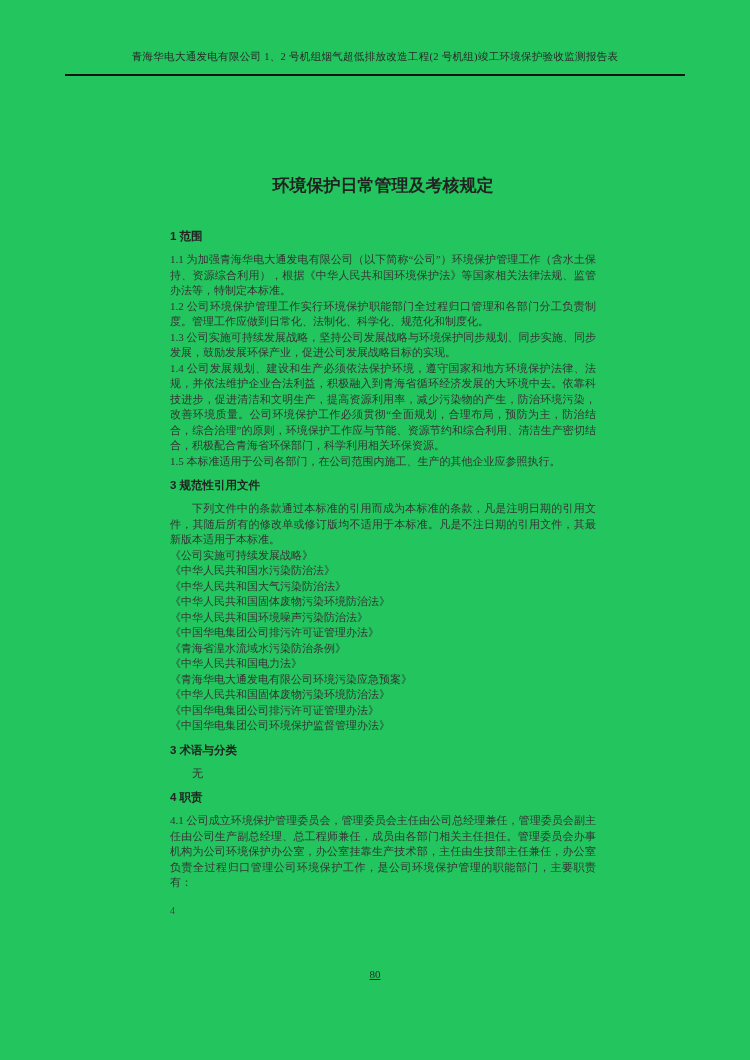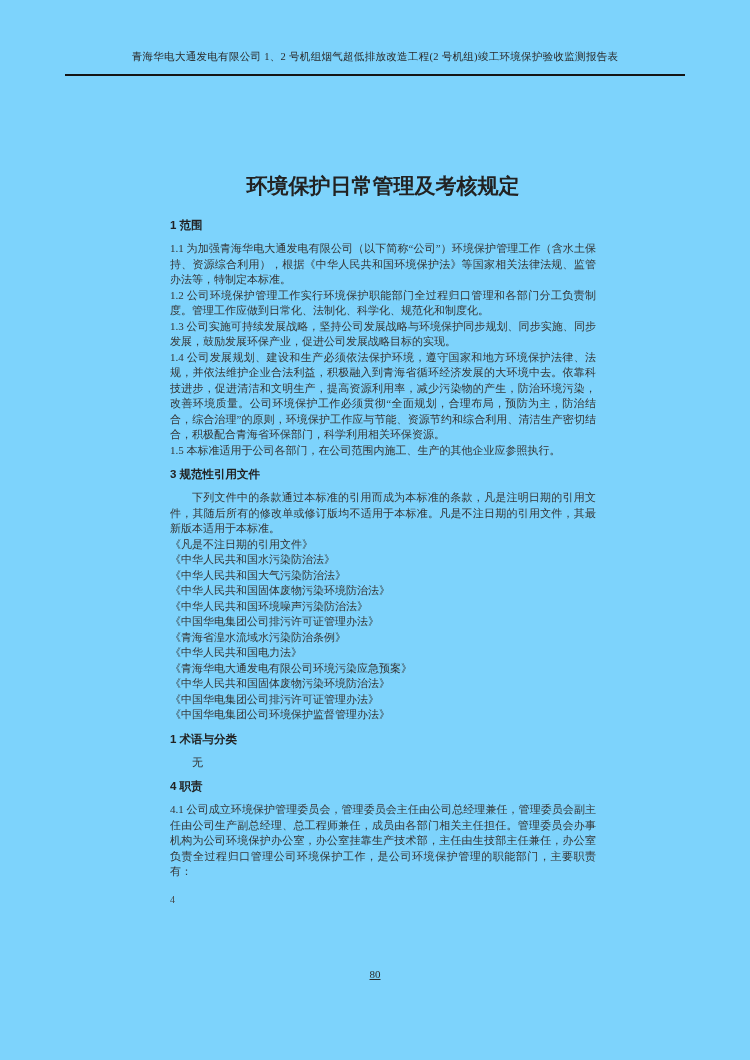--- a/index.html
+++ b/index.html
@@ -1,21 +1,21 @@
 <!DOCTYPE html>
 <html><head>
 <meta charset="utf-8">
 <style>
   * { margin: 0; padding: 0; box-sizing: border-box; }
   html, body { background: #ffffff; }
   .page {
     position: relative;
     width: 750px;
     height: 1060px;
-    background: #7dd3fc;
+    background: #22c55e;
     overflow: hidden;
     font-family: "Liberation Serif", "DejaVu Serif", serif;
     color: #2e2e2e;
   }
   .report-header {
     position: absolute;
     top: 50px;
     left: 0;
     width: 100%;
   }
@@ -38,24 +38,24 @@
     left: 170px;
     width: 426px;
     font-size: 11px;
     line-height: 15.5px;
     color: #353535;
   }
   .doc-title {
     text-align: center;
     font-family: "Liberation Sans", "DejaVu Sans", sans-serif;
     font-weight: bold;
-    font-size: 21px;
+    font-size: 17px;
     line-height: 20px;
     color: #222222;
-    margin-bottom: 22px;
+    margin-bottom: 33px;
   }
   .sec-heading {
     font-family: "Liberation Sans", "DejaVu Sans", sans-serif;
     font-weight: bold;
     font-size: 11.5px;
     line-height: 15px;
     color: #222222;
     margin-top: 9px;
     margin-bottom: 8px;
   }
@@ -99,34 +99,34 @@
 
     <div class="sec-heading first">1 范围</div>
     <p class="para">1.1 为加强青海华电大通发电有限公司（以下简称“公司”）环境保护管理工作（含水土保持、资源综合利用），根据《中华人民共和国环境保护法》等国家相关法律法规、监管办法等，特制定本标准。</p>
     <p class="para">1.2 公司环境保护管理工作实行环境保护职能部门全过程归口管理和各部门分工负责制度。管理工作应做到日常化、法制化、科学化、规范化和制度化。</p>
     <p class="para">1.3 公司实施可持续发展战略，坚持公司发展战略与环境保护同步规划、同步实施、同步发展，鼓励发展环保产业，促进公司发展战略目标的实现。</p>
     <p class="para">1.4 公司发展规划、建设和生产必须依法保护环境，遵守国家和地方环境保护法律、法规，并依法维护企业合法利益，积极融入到青海省循环经济发展的大环境中去。依靠科技进步，促进清洁和文明生产，提高资源利用率，减少污染物的产生，防治环境污染，改善环境质量。公司环境保护工作必须贯彻“全面规划，合理布局，预防为主，防治结合，综合治理”的原则，环境保护工作应与节能、资源节约和综合利用、清洁生产密切结合，积极配合青海省环保部门，科学利用相关环保资源。</p>
     <p class="para">1.5 本标准适用于公司各部门，在公司范围内施工、生产的其他企业应参照执行。</p>
 
     <div class="sec-heading">3 规范性引用文件</div>
     <p class="para para-indent">下列文件中的条款通过本标准的引用而成为本标准的条款，凡是注明日期的引用文件，其随后所有的修改单或修订版均不适用于本标准。凡是不注日期的引用文件，其最新版本适用于本标准。</p>
-    <div class="ref-line">《凡是不注日期的引用文件》</div>
+    <div class="ref-line">《公司实施可持续发展战略》</div>
     <div class="ref-line">《中华人民共和国水污染防治法》</div>
     <div class="ref-line">《中华人民共和国大气污染防治法》</div>
     <div class="ref-line">《中华人民共和国固体废物污染环境防治法》</div>
     <div class="ref-line">《中华人民共和国环境噪声污染防治法》</div>
     <div class="ref-line">《中国华电集团公司排污许可证管理办法》</div>
     <div class="ref-line">《青海省湟水流域水污染防治条例》</div>
     <div class="ref-line">《中华人民共和国电力法》</div>
     <div class="ref-line">《青海华电大通发电有限公司环境污染应急预案》</div>
     <div class="ref-line">《中华人民共和国固体废物污染环境防治法》</div>
     <div class="ref-line">《中国华电集团公司排污许可证管理办法》</div>
     <div class="ref-line">《中国华电集团公司环境保护监督管理办法》</div>
 
-    <div class="sec-heading">1 术语与分类</div>
+    <div class="sec-heading">3 术语与分类</div>
     <p class="para note-none">无</p>
 
     <div class="sec-heading">4 职责</div>
     <p class="para">4.1 公司成立环境保护管理委员会，管理委员会主任由公司总经理兼任，管理委员会副主任由公司生产副总经理、总工程师兼任，成员由各部门相关主任担任。管理委员会办事机构为公司环境保护办公室，办公室挂靠生产技术部，主任由生技部主任兼任，办公室负责全过程归口管理公司环境保护工作，是公司环境保护管理的职能部门，主要职责有：</p>
 
     <div class="doc-page-num">4</div>
   </div>
 
   <div class="footer-page-num">80</div>
 

